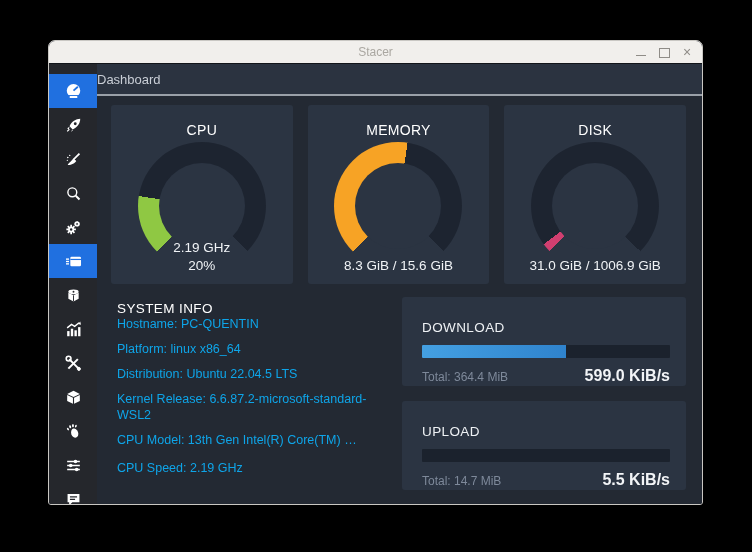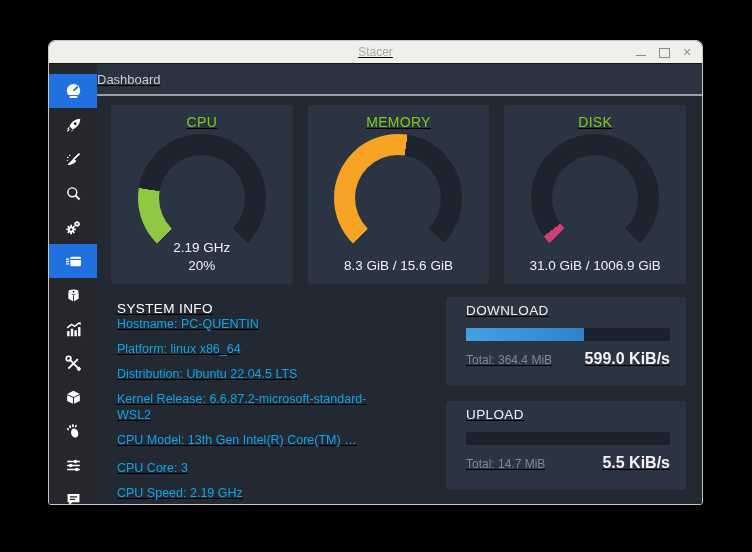--- a/index.html
+++ b/index.html
@@ -4,21 +4,21 @@
 <style>
   * { margin:0; padding:0; box-sizing:border-box; }
   html,body { background:#000; }
   .stage {
     position:relative; width:752px; height:552px; background:#000;
     overflow:hidden; font-family:"Liberation Sans","DejaVu Sans",sans-serif;
   }
   .window {
     position:absolute; left:48px; top:40px; width:655px; height:465px;
     border:1px solid #c9c7c3; border-radius:7px 7px 3px 3px; overflow:hidden;
-    background:#232933; display:flex; flex-direction:column;text-decoration:underline;
+    background:#232933; display:flex; flex-direction:column;
   }
   
   .titlebar {
     height:23px; background:#f1efec; position:relative; flex:0 0 auto;
     display:flex; align-items:center; justify-content:center;
     border-bottom:1px solid #12151a;
   }
   .titlebar .title { font-size:12px; color:#aaa7a1; }
   .win-controls {
     position:absolute; right:9px; top:0; height:100%;
@@ -41,38 +41,38 @@
   .main { flex:1; display:flex; flex-direction:column; min-width:0; }
   .header {
     height:32px; background:#2b3340; border-bottom:2px solid #9aa0a8;
     display:flex; align-items:center; justify-content:flex-start; flex:0 0 auto;
   }
   .header-title { font-size:13px; color:#c9ced6; }
   .content { flex:1; padding:9px 16px 0 14px; background:#232933; }
   
   .gauge-row { display:grid; grid-template-columns:1fr 1fr 1fr; gap:15px; height:179px; }
   .panel { background:#2b3442; border-radius:3px; position:relative; }
-  .gauge-title { text-align:center; padding-top:9px; font-size:14px; color:#84cc16; letter-spacing:.3px; }
+  .gauge-title { text-align:center; padding-top:17px; font-size:14px; color:#ffffff; letter-spacing:.3px; }
   .gauge {
     width:128px; height:128px; border-radius:50%; margin:4px auto 0; position:relative;
   }
   .gauge .hole { position:absolute; inset:21px; border-radius:50%; background:#2b3442; }
   .gauge-values {
     position:absolute; left:0; right:0; bottom:10px; text-align:center;
     display:flex; flex-direction:column; gap:1px;
   }
   .gauge-values .v { font-size:13.5px; color:#f0f3f6; line-height:17px; }
   
   .lower-row { display:flex; margin-top:13px; gap:10px; }
   .sysinfo { flex:1; padding:4px 0 0 6px; min-width:0; }
   .sysinfo-title { font-size:13.5px; color:#ffffff; letter-spacing:.4px; }
   .info-line { font-size:12.5px; color:#0ea5e9; line-height:16px; margin-bottom:9px; max-width:286px; }
   .info-line.gap-after { margin-bottom:12px; }
   .net-col { width:284px; flex:0 0 auto; display:flex; flex-direction:column; gap:15px; }
-  .net-panel { height:89px; padding:6px 16px 0 20px;margin-left:44px; }
+  .net-panel { height:89px; padding:23px 16px 0 20px; }
   .net-title { font-size:13.5px; color:#eef1f4; letter-spacing:.4px; }
   .bar-track { margin-top:10px; height:13px; background:#1b222d; border-radius:1px; overflow:hidden; }
   .bar-fill { height:100%; background:linear-gradient(90deg,#44a0e2,#2f83cd); }
   .net-bottom { display:flex; justify-content:space-between; align-items:baseline; margin-top:9px; }
   .net-total { font-size:12px; color:#7e899a; }
   .net-speed { font-size:16px; color:#f2f4f7; font-weight:600; }
 </style>
 </head>
 <body>
 
@@ -284,21 +284,20 @@
 
           <div class="lower-row">
             <div class="sysinfo">
               <div class="sysinfo-title">SYSTEM INFO</div>
               <div id="sysinfo-list">
                   <div class="info-line">Hostname: PC-QUENTIN</div>
                   <div class="info-line">Platform: linux x86_64</div>
                   <div class="info-line">Distribution: Ubuntu 22.04.5 LTS</div>
                   <div class="info-line">Kernel Release: 6.6.87.2-microsoft-standard-WSL2</div>
                   <div class="info-line gap-after">CPU Model: 13th Gen Intel(R) Core(TM) …</div>
-                  <div class="info-line">CPU Core: 3</div>
                   <div class="info-line">CPU Speed: 2.19 GHz</div>
                 </div>
             </div>
 
             <div class="net-col">
               <div class="panel net-panel">
                 <div class="net-title">DOWNLOAD</div>
                 <div class="bar-track">
                   <div class="bar-fill" style="width: 58%;"></div>
                 </div>

